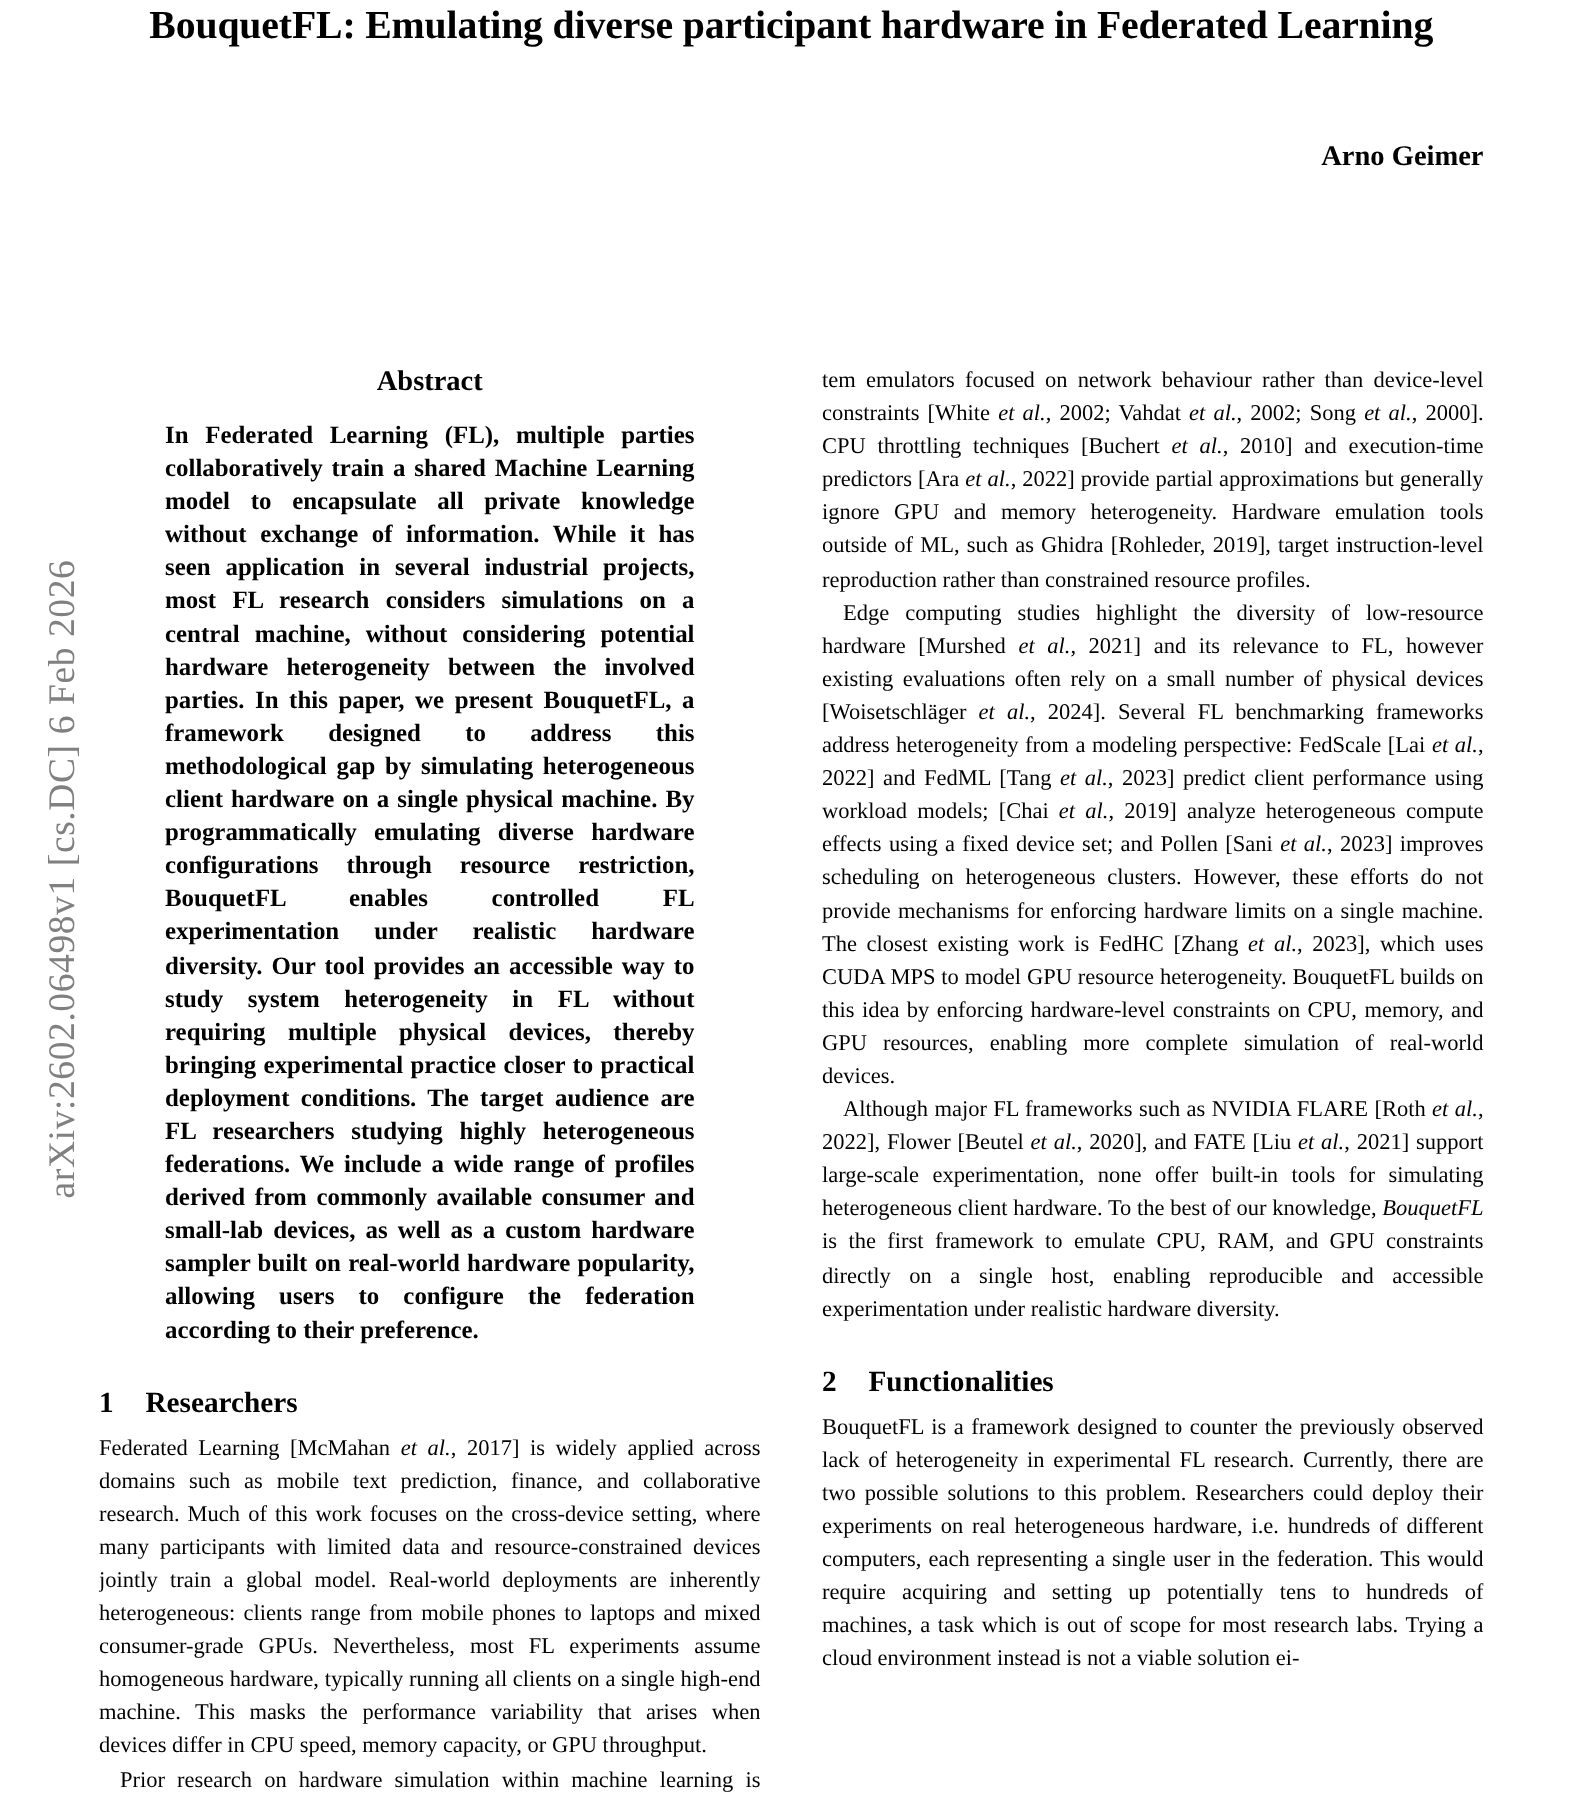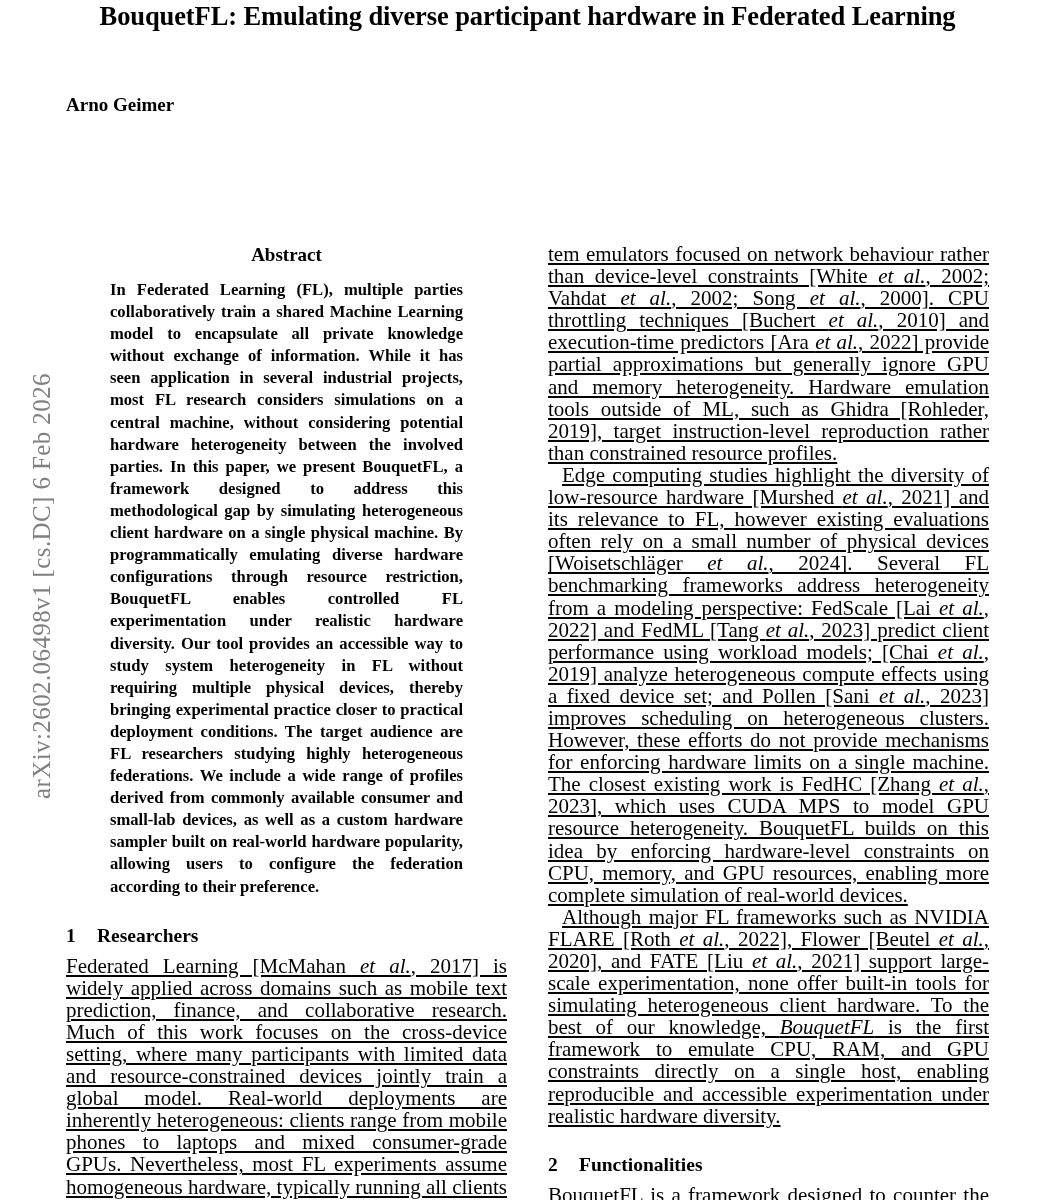--- a/index.html
+++ b/index.html
@@ -51,21 +51,21 @@
     font-weight: bold;
     line-height: 32px;
     letter-spacing: -0.1px;
   }
 
   .author-block {
     position: absolute;
     left: 66px;
     top: 93px;
     width: 923px;
-    text-align: left;
+    text-align: right;
   }
   .author-name {
     font-size: 19px;
     font-weight: bold;
     line-height: 24px;
   }
 
   
   .columns {
     position: absolute;
@@ -116,27 +116,26 @@
   }
   .section-number {
     display: inline-block;
     width: 31px;
     flex: 0 0 31px;
   }
   .section-title { display: inline-block; }
 
   
   p.body-par {
-    font-size: 21px;
+    font-size: 15px;
     line-height: 22.1px;
     text-align: justify;
     text-justify: inter-word;
     margin: 0;
     hyphens: manual;
-    text-decoration: underline;
   }
   p.body-par.indent { text-indent: 14px; }
   p.body-par.first  { text-indent: 0; }
 
   .right-first {
     margin-top: 0;
   }
   em { font-style: italic; }
 </style>
 </head>

